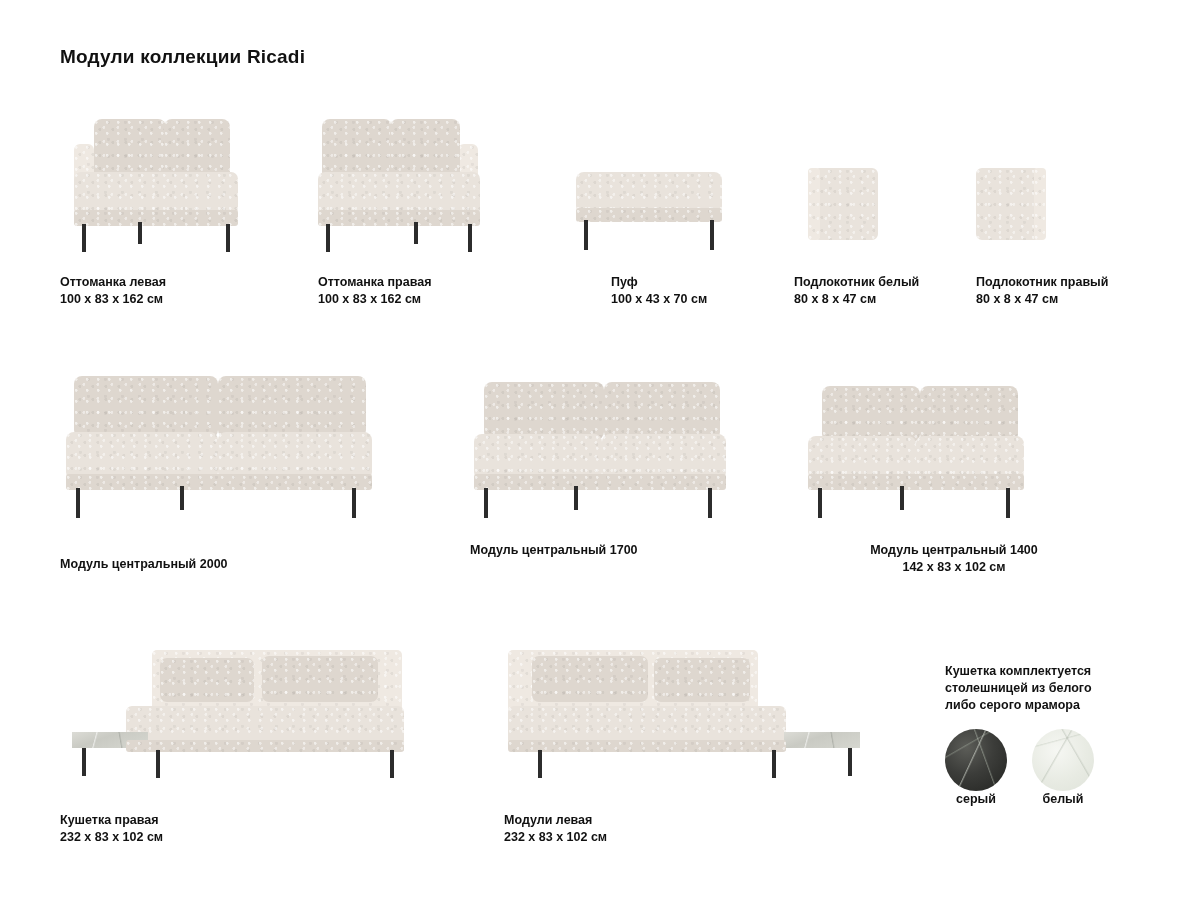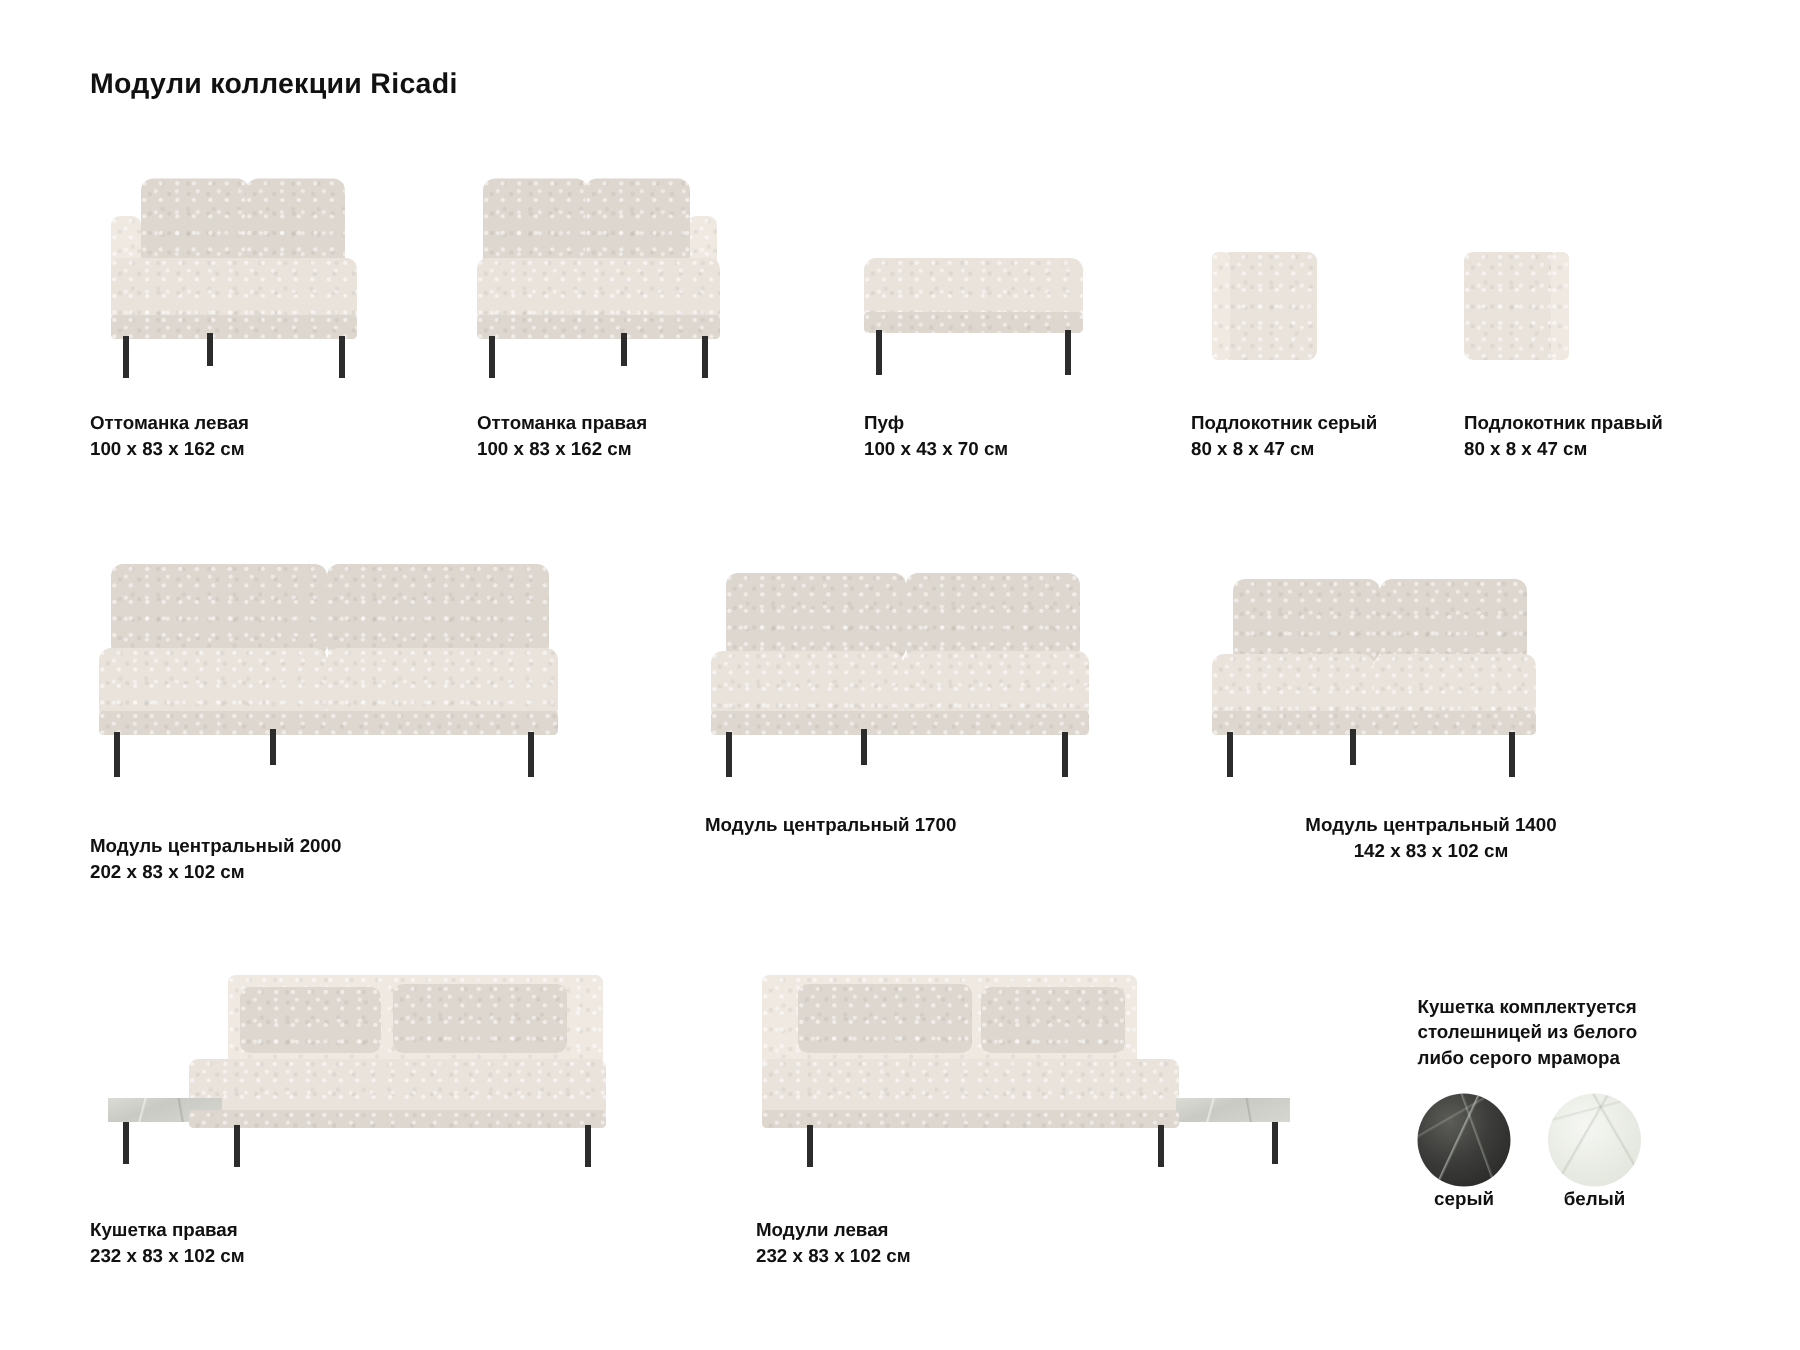--- a/index.html
+++ b/index.html
@@ -214,37 +214,37 @@
     <div class="art" style="height:150px;">
       <div class="fab" style="left:0px; top:62px; width:146px; height:42px; border-radius:8px;">
           <div class="tex"></div>
         </div>
       <div class="fab dark" style="left:0px; top:98px; width:146px; height:14px; border-radius:3px;">
           <div class="tex"></div>
         </div>
       <div class="leg" style="left:8px; top:110px; height:30px;"></div>
       <div class="leg" style="left:134px; top:110px; height:30px;"></div>
     </div>
-    <div class="caption" style="margin-top:14px;">
+    <div class="caption" style="margin-top:14px;margin-left:35px;">
       <span class="name">Пуф</span>
       <span class="dims">100 x 43 x 70 см</span>
     </div>
   </div>
 
   <div class="item" style="left:794px; top:110px; width:170px;">
     <div class="art" style="height:150px;">
       <div class="fab" style="left:22px; top:58px; width:62px; height:72px; border-radius:4px 6px 6px 4px;">
           <div class="tex"></div>
         </div>
       <div class="fab light" style="left:14px; top:58px; width:12px; height:72px; border-radius:4px;">
           <div class="tex"></div>
         </div>
     </div>
     <div class="caption" style="margin-top:14px;">
-      <span class="name">Подлокотник серый</span>
+      <span class="name">Подлокотник белый</span>
       <span class="dims">80 x 8 x 47 см</span>
     </div>
   </div>
 
   <div class="item" style="left:976px; top:110px; width:170px;">
     <div class="art" style="height:150px;">
       <div class="fab" style="left:0px; top:58px; width:62px; height:72px; border-radius:6px 4px 4px 6px;">
           <div class="tex"></div>
         </div>
       <div class="fab light" style="left:58px; top:58px; width:12px; height:72px; border-radius:4px;">
@@ -273,21 +273,20 @@
         </div>
       <div class="fab dark" style="left:6px; top:104px; width:306px; height:16px; border-radius:3px;">
           <div class="tex"></div>
         </div>
       <div class="leg" style="left:16px; top:118px; height:30px;"></div>
       <div class="leg" style="left:292px; top:118px; height:30px;"></div>
       <div class="leg" style="left:120px; top:116px; height:24px;"></div>
     </div>
     <div class="caption" style="margin-top:36px;">
       <span class="name">Модуль центральный 2000</span>
-      <span class="dims">202 x 83 x 102 см</span>
     </div>
   </div>
 
   <div class="item" style="left:470px; top:370px; width:320px;">
     <div class="art" style="height:150px;">
       <div class="fab dark" style="left:14px; top:12px; width:120px; height:58px; border-radius:8px;">
           <div class="tex"></div>
         </div>
       <div class="fab dark" style="left:134px; top:12px; width:116px; height:58px; border-radius:8px;">
           <div class="tex"></div>

